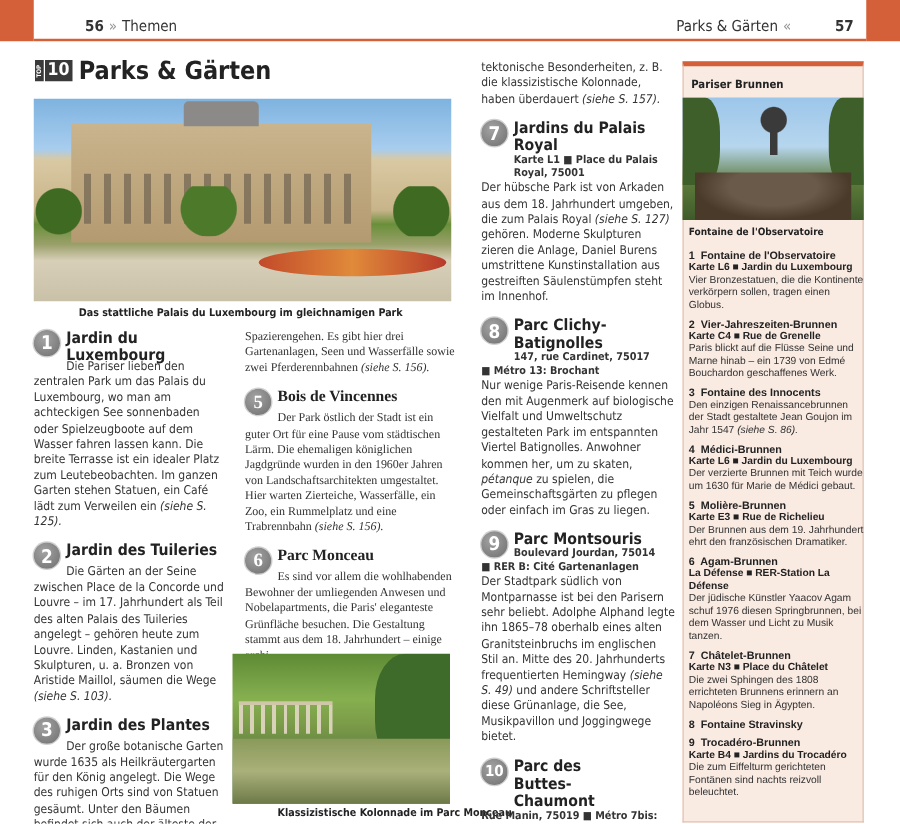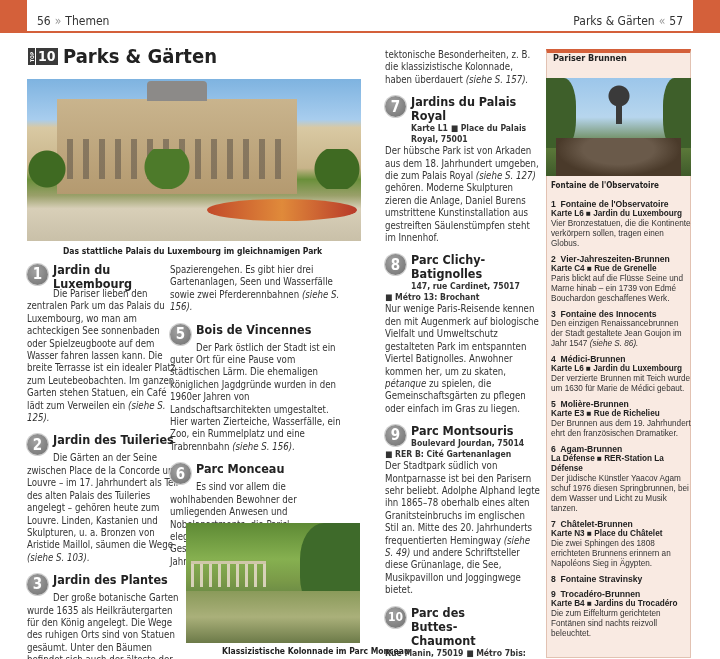--- a/index.html
+++ b/index.html
@@ -3,21 +3,21 @@
 <meta charset="utf-8">
 <style>
   * { box-sizing: border-box; margin: 0; padding: 0; }
   html, body { width: 720px; height: 659px; overflow: hidden; background: #ffffff; }
   body { position: relative; font-family: "DejaVu Sans Condensed", "DejaVu Sans", sans-serif; color: #2a2a2a; }
 
   .header-bar-left { position: absolute; left: 0; top: 0; width: 27px; height: 33px; background: #d4603a; }
   .header-bar-right { position: absolute; right: 0; top: 0; width: 27px; height: 33px; background: #d4603a; }
   .header-line { position: absolute; left: 27px; right: 27px; top: 31px; height: 2px; background: #d4603a; }
   .page-num-left { position: absolute; left: 37px; top: 14px; font-size: 12px; color: #333; }
-  .page-num-left b, .page-num-right b { font-weight: normal; }
+  .page-num-left b, .page-num-right b { font-weight: bold; margin-left: 31px; }
   .page-num-right { position: absolute; right: 37px; top: 14px; font-size: 12px; color: #333; }
   .chev { color: #999; margin: 0 4px; }
 
   .top10 { position: absolute; left: 28px; top: 48px; height: 17px; display: flex; align-items: center; }
   .top10-box { background: #3a3a3a; color: #fff; font-size: 5px; width: 7px; height: 17px; writing-mode: vertical-rl; transform: rotate(180deg); display: flex; align-items: center; justify-content: center; font-weight: bold; }
   .top10-num { background: #3a3a3a; color: #fff; font-size: 14px; font-weight: bold; height: 17px; padding: 0 2px; line-height: 17px; margin-left: 1px; }
   .page-title { position: absolute; left: 63px; top: 44px; font-size: 20px; font-weight: bold; color: #222; }
 
   .photo { position: absolute; overflow: hidden; }
   .photo-lux { left: 27px; top: 79px; width: 334px; height: 162px;
@@ -49,21 +49,21 @@
   .entry-head { display: flex; align-items: flex-start; }
   .num-badge { flex: 0 0 auto; width: 21px; height: 21px; border-radius: 50%; background: radial-gradient(circle at 40% 35%, #a3a3a3, #6e6e6e); color: #fff; font-weight: bold; font-size: 15px; display: flex; align-items: center; justify-content: center; margin-right: 5px; margin-top: 1px; box-shadow: 0 0 0 1px #d0d0d0; }
   .num-badge.sm { font-size: 12px; }
   .entry-title { font-size: 12.5px; font-weight: bold; color: #222; line-height: 14px; }
   .entry-sub { font-size: 8.6px; font-weight: bold; color: #333; line-height: 11px; }
   .entry-body { text-indent: 26px; }
   .entry-body.noindent { text-indent: 0; }
   .ref { font-style: italic; }
 
   .sidebar { position: absolute; left: 546px; top: 49px; width: 145px; height: 609px; background: #f9eae2; border: 1px solid #e2c2b2; border-top: 4px solid #d4603a; }
-  .sidebar-title { position: absolute; left: 6px; top: 0; font-size: 9px; font-weight: bold; color: #222; }
+  .sidebar-title { position: absolute; left: 6px; top: 10px; font-size: 9px; font-weight: bold; color: #222; }
   .sb-cap { position: absolute; left: 551px; top: 181px; font-size: 8px; font-weight: bold; color: #222; }
   .sb-list { position: absolute; left: 551px; top: 199px; width: 140px; font-family: "Liberation Sans Narrow", "Liberation Sans", sans-serif; font-size: 8.2px; line-height: 10px; color: #333; }
   .sb-item { margin-bottom: 5px; }
   .sb-name { font-weight: bold; color: #222; font-size: 8.6px; }
   .sb-loc { font-weight: bold; color: #222; }
 </style>
 </head>
 <body>
 
 <div class="header-bar-left"></div>
@@ -109,21 +109,21 @@
   <div class="entry">
     <div class="entry-head">
         <span class="num-badge">3</span>
         <span class="entry-title">Jardin des Plantes</span>
       </div>
     <div class="entry-body" style="margin-top:-3px;"><span>Der große botanische Garten wurde 1635 als Heilkräutergarten für den König angelegt. Die Wege des ruhigen Orts sind von Statuen gesäumt. Unter den Bäumen befindet sich auch der älteste der Stadt – erwachsen aus dem Stumpf einer</span>   </div>
   </div>
 
 </div>
 
-<div class="col-text" style="left:170px; top:264px; width:172px;">
+<div class="col-text" style="left:196px; top:264px; width:172px;font-family:Liberation Serif, serif;">
   <div class="entry">
     <div class="entry-body noindent"><span>Spazierengehen. Es gibt hier drei Gartenanlagen, Seen und Wasserfälle sowie zwei Pferderennbahnen</span> <span class="ref">(siehe S. 156).</span></div>
   </div>
   <div class="entry">
     <div class="entry-head">
         <span class="num-badge">5</span>
         <span class="entry-title">Bois de Vincennes</span>
       </div>
     <div class="entry-body" style="margin-top:-3px;"><span>Der Park östlich der Stadt ist ein guter Ort für eine Pause vom städtischen Lärm. Die ehemaligen königlichen Jagdgründe wurden in den 1960er Jahren von Landschaftsarchitekten umgestaltet. Hier warten Zierteiche, Wasserfälle, ein Zoo, ein Rummelplatz und eine Trabrennbahn</span> <span class="ref">(siehe S. 156).</span></div>
   </div>

